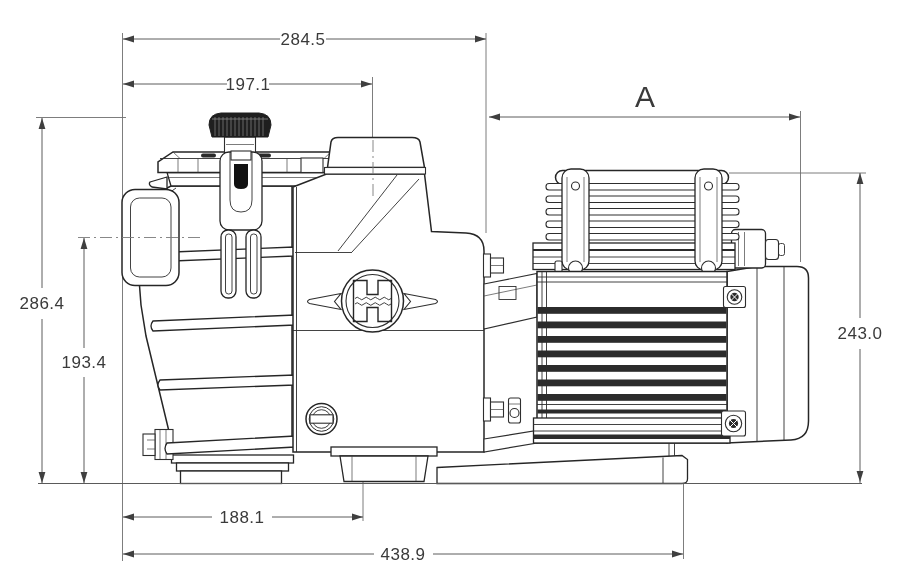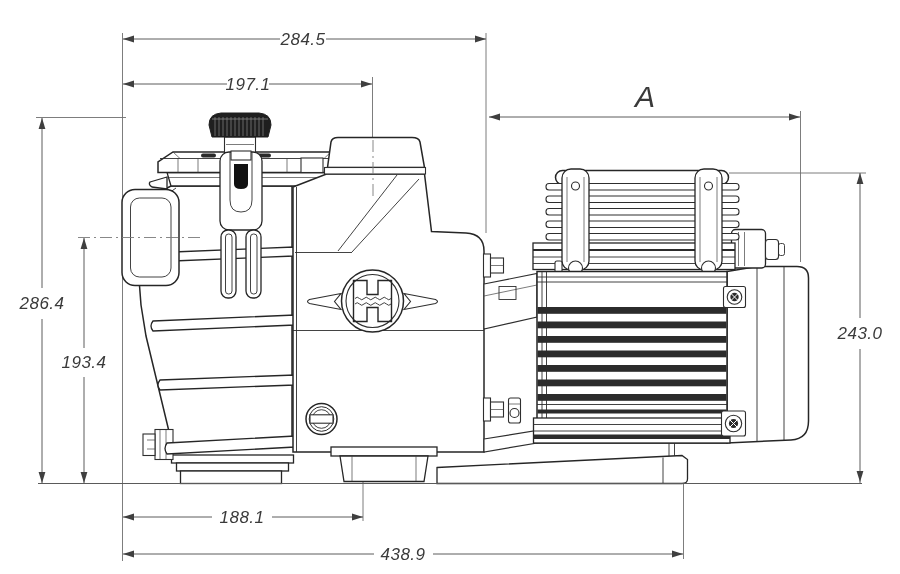--- a/index.html
+++ b/index.html
@@ -1,17 +1,17 @@
 <!DOCTYPE html>
 <html><head>
 <meta charset="utf-8">
 <style>
   html,body{margin:0;padding:0;background:#ffffff;}
   #stage{position:relative;width:900px;height:574px;background:#ffffff;overflow:hidden;
-         font-family:"Liberation Sans",sans-serif;font-style:italic;}
+         font-family:"Liberation Sans",sans-serif;}
   svg{position:absolute;left:0;top:0;}
   .dimtxt{font-family:"Liberation Sans",sans-serif;font-size:17px;fill:#3a3a3a;letter-spacing:.5px;}
   .dimbig{font-family:"Liberation Sans",sans-serif;font-size:30px;fill:#3a3a3a;}
   .ext{stroke:#6e6e6e;stroke-width:.9;fill:none;}
   .dim{stroke:#5c5c5c;stroke-width:1;fill:none;}
   .cl{stroke:#7a7a7a;stroke-width:.9;fill:none;stroke-dasharray:12 4 2 4;}
   .arr{fill:#3f3f3f;}
   .o15{stroke:#262626;stroke-width:1.5;fill:#ffffff;}
   .o13{stroke:#262626;stroke-width:1.3;fill:#ffffff;}
   .o11{stroke:#2e2e2e;stroke-width:1.1;fill:#ffffff;}

